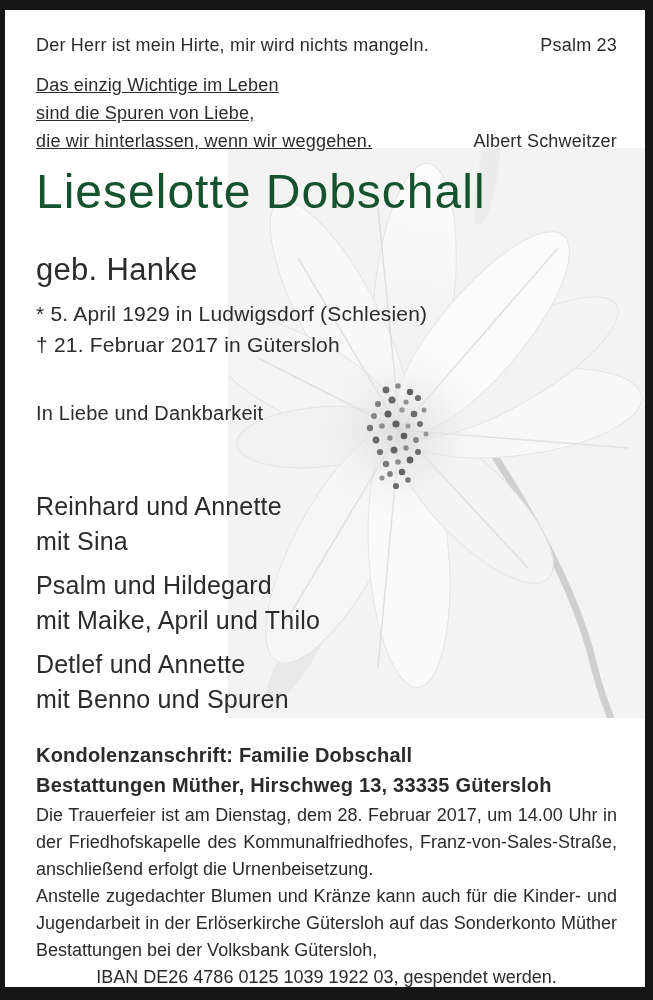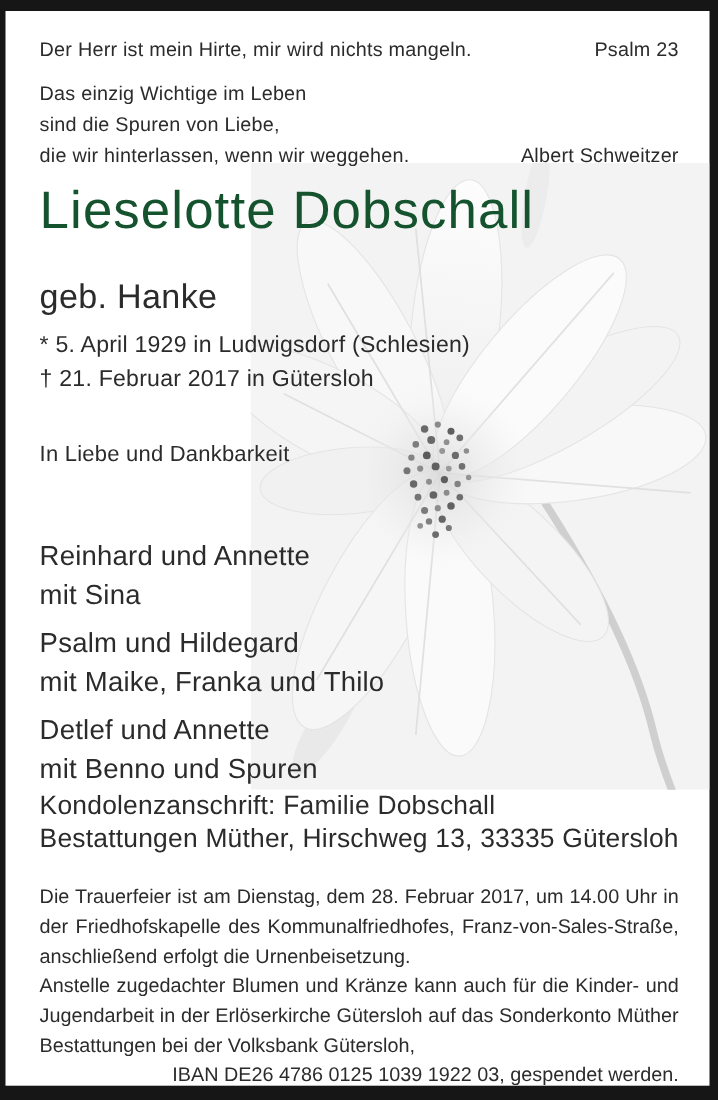--- a/index.html
+++ b/index.html
@@ -29,20 +29,21 @@
   .blk{position:absolute;left:31px;right:28px;}
   .psalm-row{
     top:23px;
     display:flex;justify-content:space-between;
     font-size:18px;line-height:24px;letter-spacing:.2px;
   }
   .quote-block{
     top:61px;
     font-size:18px;line-height:28px;letter-spacing:.2px;
     position:absolute;
+    text-decoration:underline;
   }
   .quote-author{
     position:absolute;right:0;bottom:0;
     line-height:28px;
   }
   .title{
     top:152px;
     font-size:48px;line-height:60px;
     letter-spacing:1px;
     color:#14532d;
@@ -60,34 +61,34 @@
   .farewell{
     top:388px;
     font-size:20px;line-height:31px;letter-spacing:.2px;
   }
   .mourners{
     top:479px;
     font-size:25px;line-height:35px;letter-spacing:.2px;
   }
   .mourner-group{margin-bottom:9px;}
   .condolence{
-    top:708px;
-    font-size:24px;line-height:30px;letter-spacing:.2px;
+    top:730px;
+    font-size:20px;line-height:30px;letter-spacing:.2px;font-weight:bold;
   }
   .service{
     top:792px;
     font-size:18px;line-height:27px;
     text-align:justify;
   }
   .donation{
     top:873px;
     font-size:18px;line-height:27px;
     text-align:justify;
   }
-  .donation .iban-line{text-align:right;}
+  .donation .iban-line{text-align:center;}
 </style>
 </head>
 <body>
 
 <div class="page">
   <div class="inner">
 
     <svg class="photo" viewBox="0 0 417 570" xmlns="http://www.w3.org/2000/svg" aria-hidden="true">
       <defs>
         <radialGradient id="shade" cx="50%" cy="50%" r="50%">
@@ -199,21 +200,21 @@
         <div>In Liebe und Dankbarkeit</div>
       </div>
 
       <div class="blk mourners">
         <div class="mourner-group">
           <div>Reinhard und Annette</div>
           <div>mit Sina</div>
         </div>
         <div class="mourner-group">
           <div>Psalm und Hildegard</div>
-          <div>mit Maike, Franka und Thilo</div>
+          <div>mit Maike, April und Thilo</div>
         </div>
         <div class="mourner-group">
           <div>Detlef und Annette</div>
           <div>mit Benno und Spuren</div>
         </div>
       </div>
 
       <div class="blk condolence">
         <div>Kondolenzanschrift: Familie Dobschall</div>
         <div>Bestattungen Müther, Hirschweg 13, 33335 Gütersloh</div>

